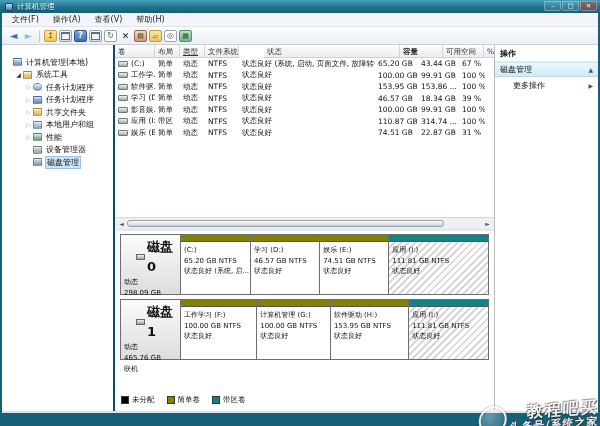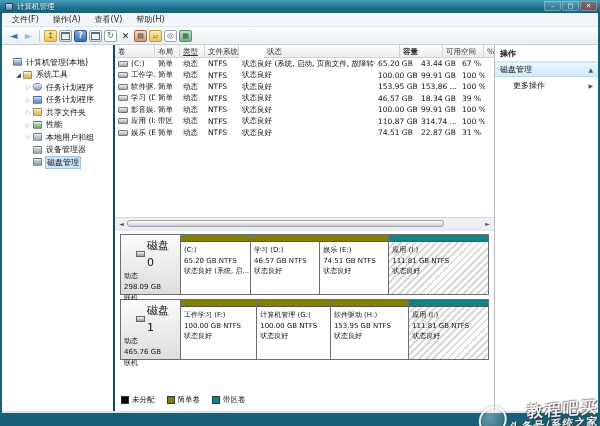--- a/index.html
+++ b/index.html
@@ -61,21 +61,21 @@
   .vcell{display:inline-flex;align-items:center;height:11.5px;font-size:7.5px;color:#111;padding-left:3px;overflow:hidden;white-space:nowrap;flex:0 0 auto;}
   .vdisk{width:10px;height:6px;background:linear-gradient(#f0f0f0,#a8a8a8);border:1px solid #777;border-radius:1px;margin-right:3px;flex:0 0 10px;}
   .hscroll{position:absolute;bottom:0;left:0;right:0;height:11px;background:#eef0f3;border-top:1px solid #d4d7db;display:flex;align-items:center;padding:0 1px;}
   .sarrow{width:11px;flex:0 0 11px;text-align:center;font-size:6px;color:#556;}
   .sthumb{width:84%;height:7px;background:linear-gradient(#fbfbfb,#cfd2d6);border:1px solid #9aa0a8;border-radius:3px;}
   .sarrow.right{margin-left:auto;}
   
   .graph{position:relative;flex:1;padding:3px 5px;overflow:hidden;background:#fff;}
   .diskrow{display:flex;height:61px;border:1px solid #6e6e6e;margin-bottom:4px;background:#fff;}
   .dlabel{width:60px;flex:0 0 60px;border-right:1px solid #6e6e6e;background:linear-gradient(#fbfbfb,#dddddd);font-size:7px;padding:2px 3px;line-height:1.55;color:#111;}
-  .dname{font-weight:normal;font-size:11px;display:flex;align-items:center;gap:2px;padding-left:12px;}
+  .dname{font-weight:bold;font-size:13px;display:flex;align-items:center;gap:2px;padding-left:12px;}
   .dicon{width:9px;height:6px;background:linear-gradient(#f2f2f2,#9f9f9f);border:1px solid #666;flex:0 0 9px;}
   .parts{flex:1;display:flex;min-width:0;}
   .part{position:relative;padding-top:7px;overflow:hidden;}
   .part + .part{border-left:1px solid #6e6e6e;}
   .pband{position:absolute;top:0;left:0;right:0;height:7px;border-bottom:1px solid #555;}
   .pbody{height:100%;padding:3px 1px 0 3px;font-size:7px;line-height:1.5;overflow:hidden;white-space:nowrap;color:#111;background:#fff;}
   .part.selected .pbody{background:repeating-linear-gradient(135deg,#ffffff 0px,#ffffff 3px,#d8d8d8 3px,#d8d8d8 5px);}
   .legend{position:absolute;left:6px;bottom:6px;display:flex;gap:12px;font-size:7.5px;align-items:center;color:#111;}
   .litem{display:inline-flex;align-items:center;}
   .lsq{width:8px;height:8px;border:1px solid #333;display:inline-block;margin-right:3px;}
@@ -150,27 +150,27 @@
           <span class="ticon icon-event-viewer-icon"></span>
           <span class="tlabel">任务计划程序</span>
         </div>
         <div class="trow" style="padding-left: 22px;">
           <span class="tarrow collapsed">▷</span>
           <span class="ticon icon-shared-folders-icon"></span>
           <span class="tlabel">共享文件夹</span>
         </div>
         <div class="trow" style="padding-left: 22px;">
           <span class="tarrow collapsed">▷</span>
+          <span class="ticon icon-local-users-icon"></span>
+          <span class="tlabel">本地用户和组</span>
+        </div>
+        <div class="trow" style="padding-left: 22px;">
+          <span class="tarrow collapsed">▷</span>
           <span class="ticon icon-performance-icon"></span>
           <span class="tlabel">性能</span>
-        </div>
-        <div class="trow" style="padding-left: 22px;">
-          <span class="tarrow collapsed">▷</span>
-          <span class="ticon icon-local-users-icon"></span>
-          <span class="tlabel">本地用户和组</span>
         </div>
         <div class="trow" style="padding-left: 22px;">
           <span class="tarrow none"></span>
           <span class="ticon icon-device-manager-icon"></span>
           <span class="tlabel">设备管理器</span>
         </div>
         <div class="trow sel" style="padding-left: 22px;">
           <span class="tarrow none"></span>
           <span class="ticon icon-disk-management-icon"></span>
           <span class="tlabel">磁盘管理</span>

